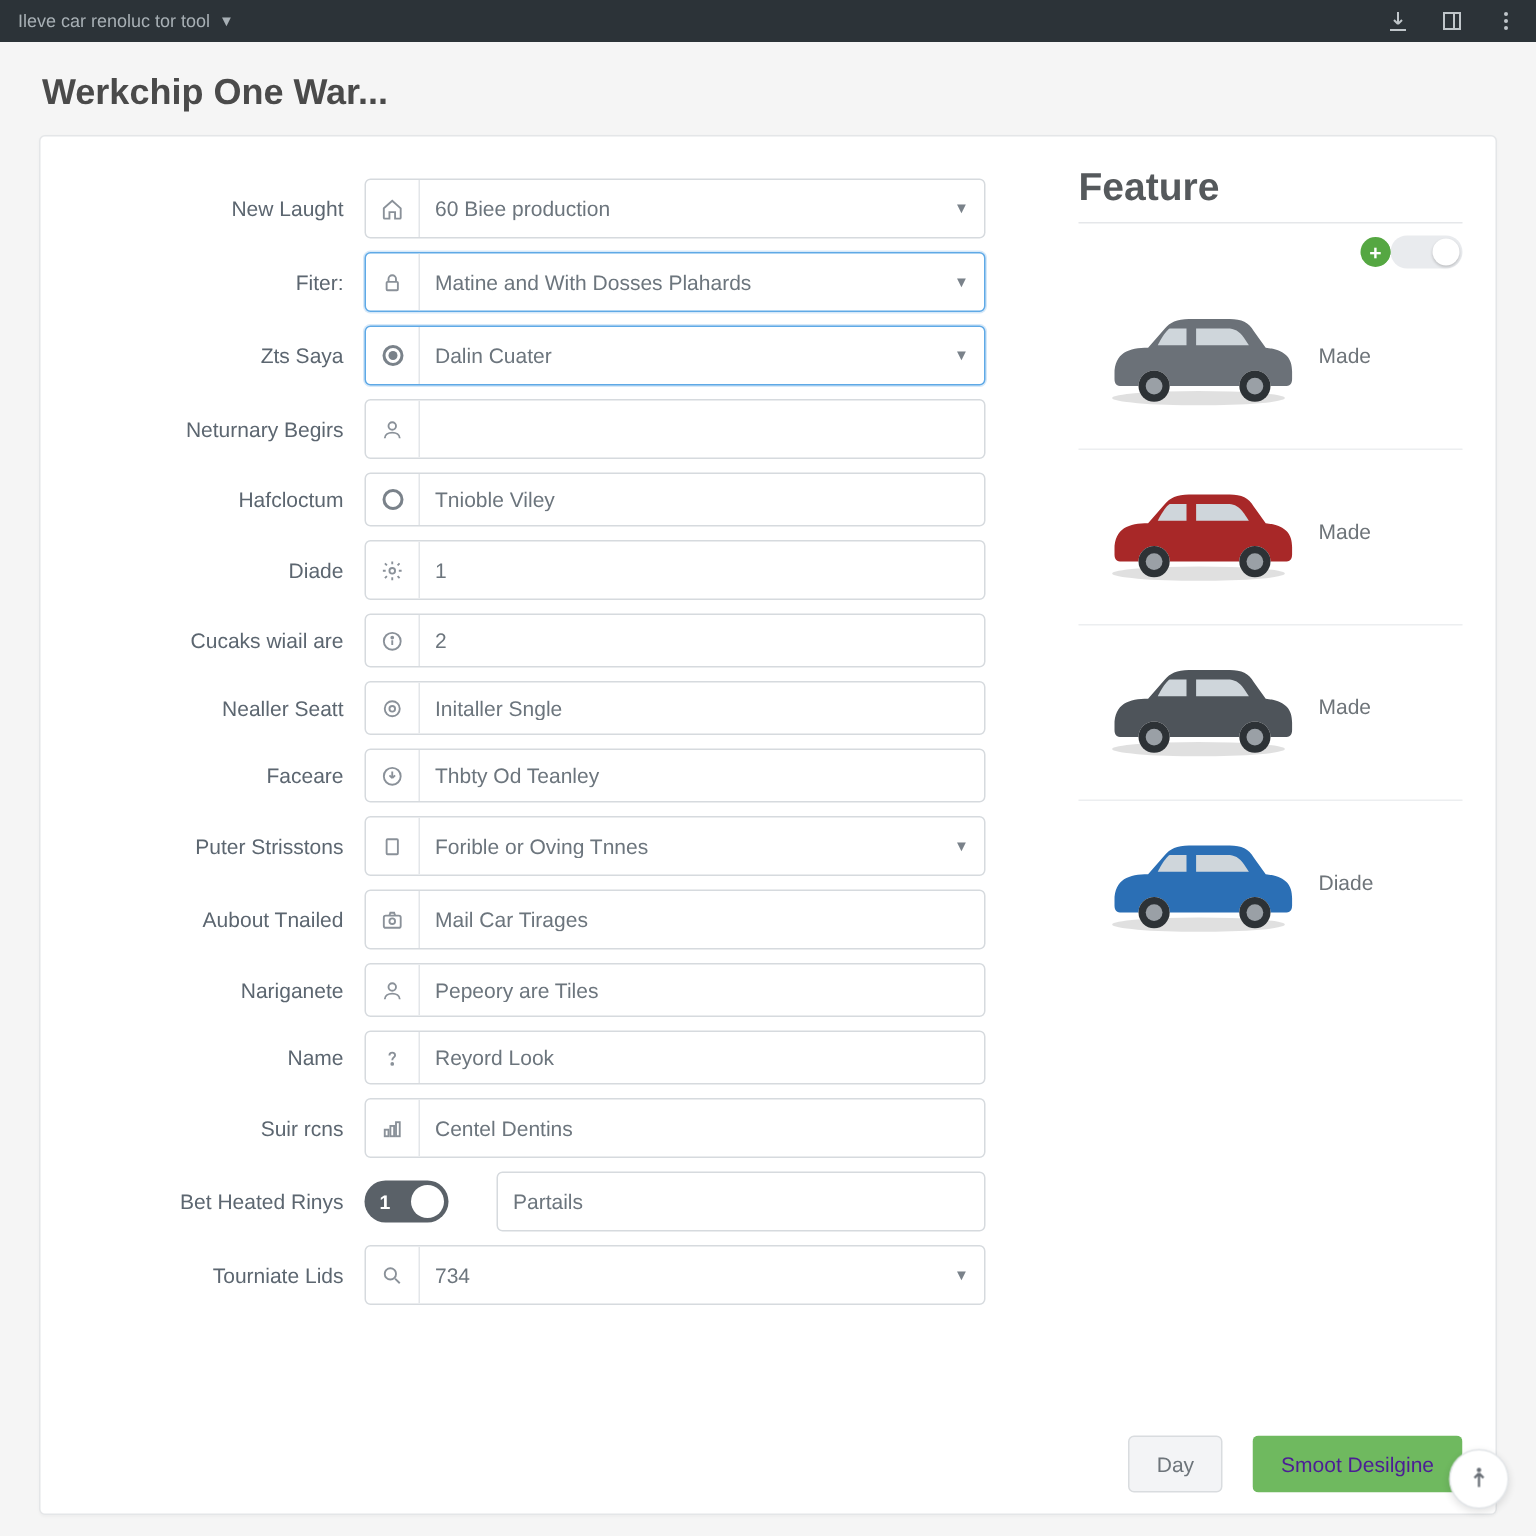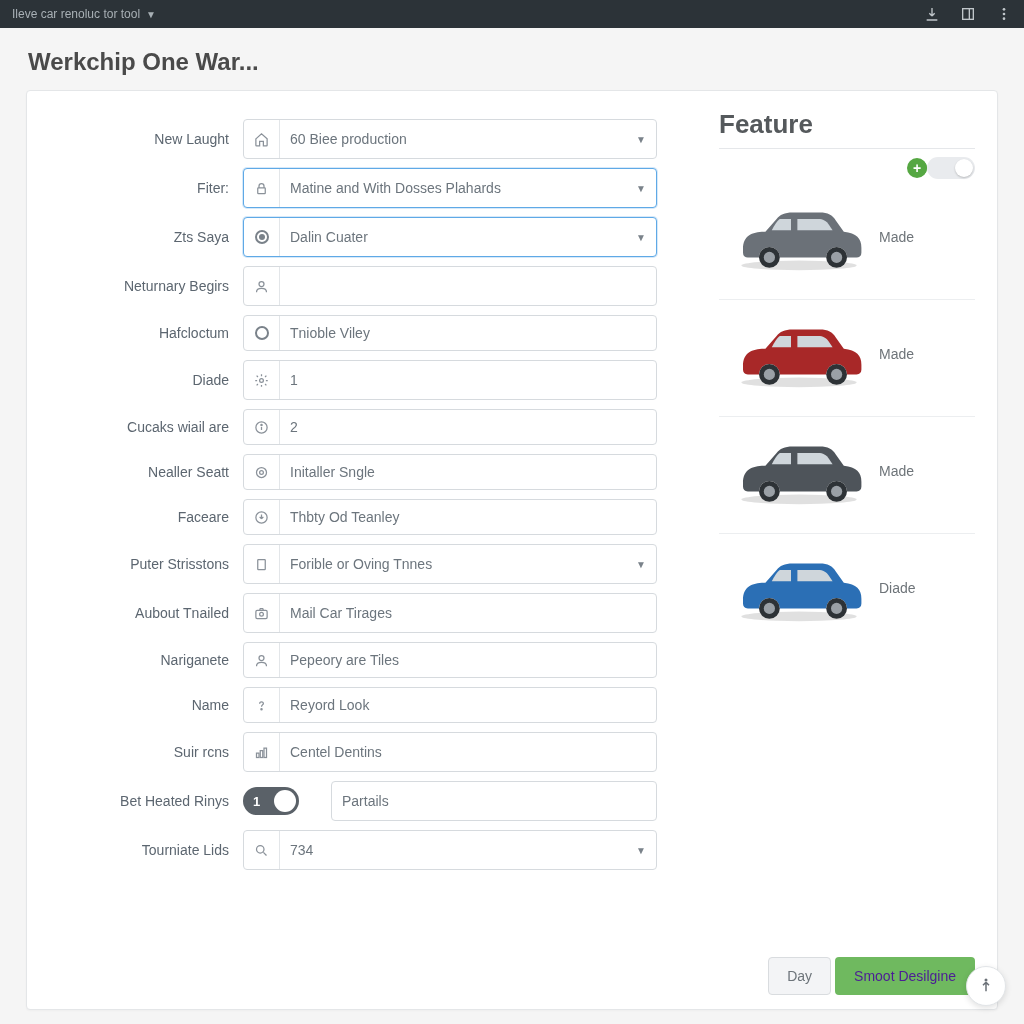--- a/index.html
+++ b/index.html
@@ -34,21 +34,21 @@
 .feat-toggle-row{display:flex;justify-content:flex-end;margin-bottom:4px}
 .green-toggle{width:48px;height:22px;border-radius:11px;background:#e9ebee;position:relative;display:flex;align-items:center}
 .green-toggle::before{content:"";position:absolute;left:-18px;width:18px;height:18px;border-radius:50%;background:#55a742;color:#fff;display:flex;align-items:center;justify-content:center;font-size:13px}
 .plus-badge{position:absolute;left:-20px;width:20px;height:20px;border-radius:50%;background:#55a742;display:flex;align-items:center;justify-content:center;color:#fff;font-size:14px;font-weight:bold}
 .green-knob{position:absolute;right:2px;width:18px;height:18px;border-radius:50%;background:#fff;box-shadow:0 1px 2px rgba(0,0,0,.2)}
 .car-item{display:flex;flex-direction:row;align-items:center;padding:6px 0 18px;border-bottom:1px solid #eceef0}
 .car-item:last-of-type{border-bottom:none}
 .car-img{width:160px;height:92px;display:flex;align-items:center;justify-content:center}
 .car-img svg{width:160px;height:80px}
 .car-label{font-size:14px;color:#6e7479;margin-top:4px}
-.actions{display:flex;gap:4px;justify-content:flex-end;margin-top:auto;padding-top:8px}
+.actions{display:flex;gap:20px;justify-content:flex-end;margin-top:auto;padding-top:8px}
 .btn{height:38px;padding:0 18px;border-radius:4px;font-size:14px;cursor:pointer;border:1px solid transparent;display:flex;align-items:center}
 .btn.secondary{background:#f3f4f6;border-color:#d9dcdf;color:#6d747a}
 .btn.primary{background:#6fb95f;color:#4c1d95}
 .fab{position:fixed;right:18px;bottom:18px;width:40px;height:40px;border-radius:50%;background:#fff;border:1px solid #e1e4e7;box-shadow:0 2px 6px rgba(0,0,0,.12);display:flex;align-items:center;justify-content:center;color:#6a7077;cursor:pointer}
 .radio{width:14px;height:14px;border:2px solid #7a828a;border-radius:50%;display:inline-block;position:relative}
 .radio.filled::after{content:"";position:absolute;inset:2px;border-radius:50%;background:#7a828a}
 </style>
 </head>
 <body>
 

